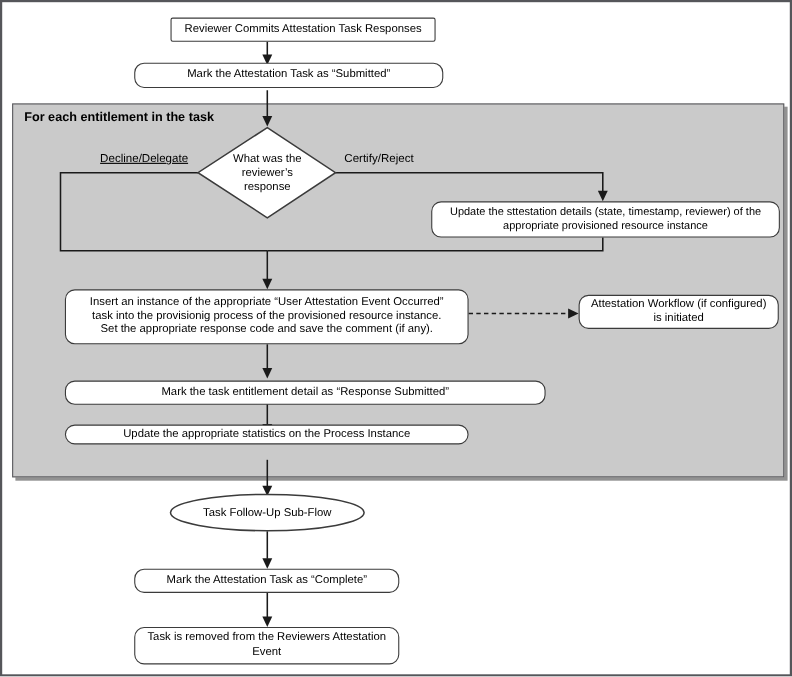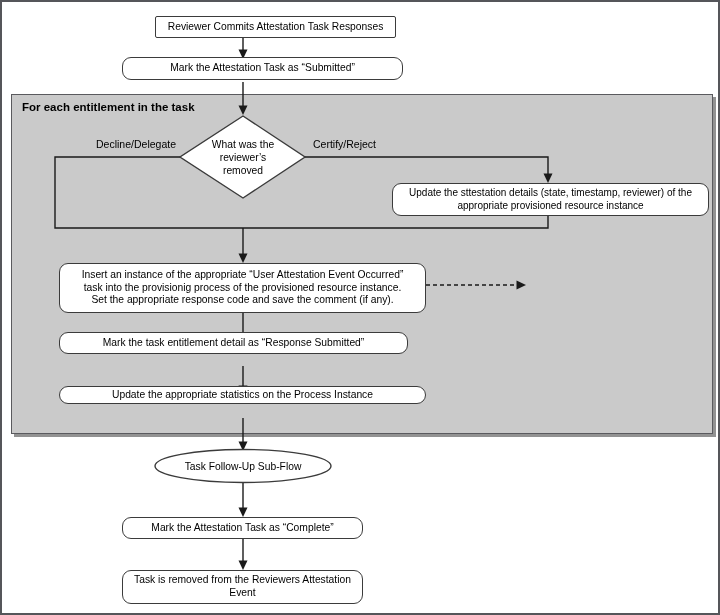--- a/index.html
+++ b/index.html
@@ -115,39 +115,43 @@
     <span class="single">Reviewer Commits Attestation Task Responses</span>
   </div>
 
   <div class="node" style="left:120px; top:55px; width:281px; height:23px;">
     <span class="single">Mark the Attestation Task as “Submitted”</span>
   </div>
 
   <div class="float-text" style="left:178px; top:135px; width:126px; height:40px;">
     <div class="ln">What was the</div>
     <div class="ln">reviewer’s</div>
-    <div class="ln">removed</div>
+    <div class="ln">response</div>
   </div>
 
-  <div class="edge-label" style="left:84px; top:136px; width:90px; text-align:right;">Decline/Delegate</div>
+  <div class="edge-label" style="left:84px; top:136px; width:90px; text-align:center;text-decoration:underline;">Decline/Delegate</div>
   <div class="edge-label" style="left:311px; top:136px;">Certify/Reject</div>
 
   <div class="node" style="left:390px; top:181px; width:317px; height:33px; font-size:10px;">
     <div class="ln">Update the sttestation details (state, timestamp, reviewer) of the</div>
     <div class="ln">appropriate provisioned resource instance</div>
   </div>
 
   <div class="node" style="left:57px; top:261px; width:367px; height:50px;">
     <div class="ln">Insert an instance of the appropriate “User Attestation Event Occurred”</div>
     <div class="ln">task into the provisionig process of the provisioned resource instance.</div>
     <div class="ln">Set the appropriate response code and save the comment (if any).</div>
   </div>
 
+  <div class="node" style="left:524px; top:266px; width:182px; height:31px;">
+    <div class="ln">Attestation Workflow (if configured)</div>
+    <div class="ln">is initiated</div>
+  </div>
 
-  <div class="node" style="left:57px; top:330px; width:349px; height:22px;">
+  <div class="node" style="left:57px; top:344px; width:437px; height:22px;">
     <span class="single">Mark the task entitlement detail as “Response Submitted”</span>
   </div>
 
   <div class="node" style="left:57px; top:384px; width:367px; height:18px;">
     <span class="single">Update the appropriate statistics on the Process Instance</span>
   </div>
 
   <div class="float-text" style="left:153px; top:457px; width:176px; height:14px;">
     <div class="ln">Task Follow-Up Sub-Flow</div>
   </div>

